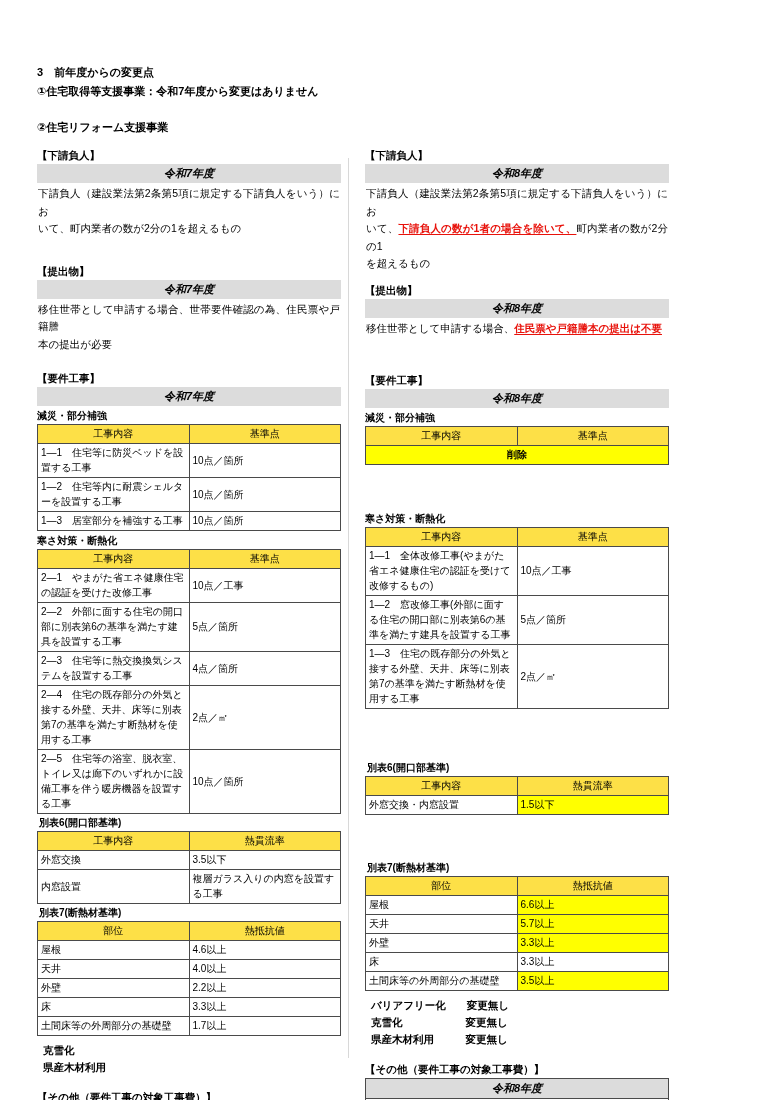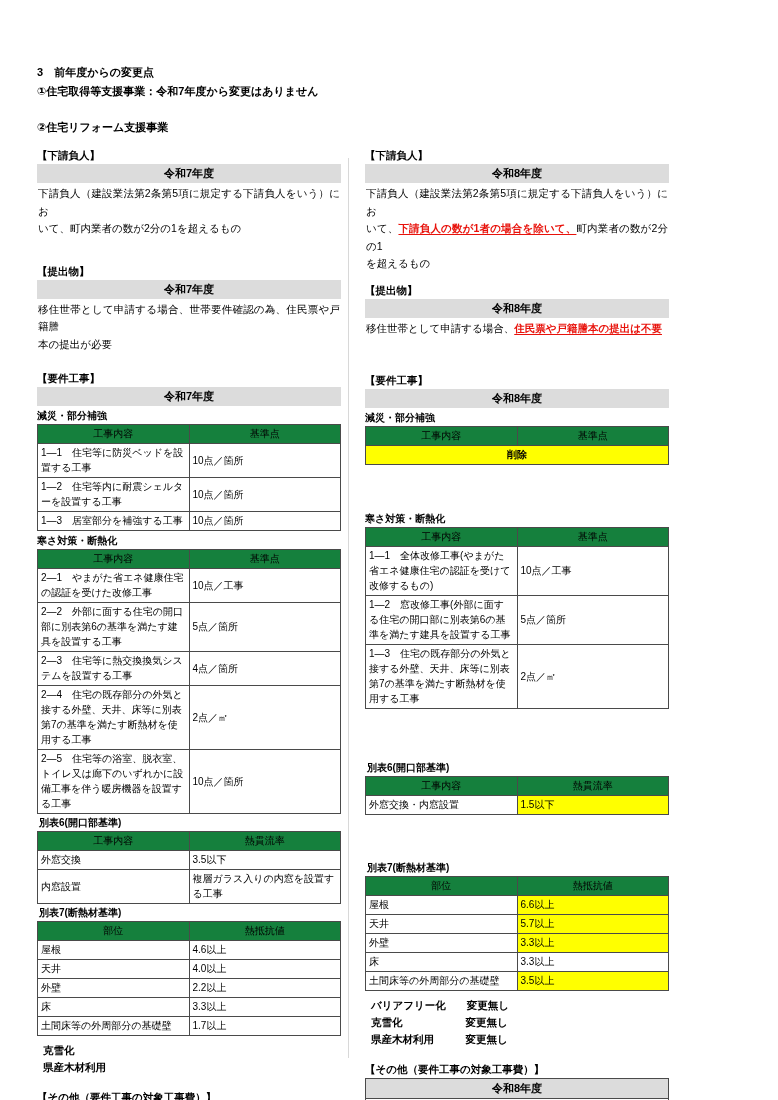--- a/index.html
+++ b/index.html
@@ -79,20 +79,21 @@
     margin: 0 0 1px 0;
     white-space: nowrap;
   }
   .year-bar {
     background: #dcdcdc;
     text-align: center;
     font-weight: bold;
     font-size: 11px;
     padding: 2px 0 3px 0;
     line-height: 14px;
+    font-style: italic;
   }
   .body-text {
     font-size: 10.5px;
     line-height: 17.5px;
     padding: 2px 1px 0 1px;
     text-align: justify;
   }
   .red {
     color: #e8120b;
     font-weight: bold;
@@ -122,21 +123,21 @@
   table.dt td, table.dt th {
     border: 1px solid #4a4a4a;
     font-size: 10px;
     line-height: 15px;
     padding: 1px 3px 2px 3px;
     vertical-align: middle;
     font-weight: normal;
     word-break: break-all;
   }
   table.dt th {
-    background: #15803d;
+    background: #fde047;
     text-align: center;
     font-weight: normal;
     padding: 1px 2px 2px 2px;
   }
   td.val  { width: 78px; }
   .yellow { background: #ffff00; }
   .ctr    { text-align: center; }
   .spacer-10 { height: 10px; }
   .spacer-14 { height: 14px; }
   .spacer-18 { height: 18px; }

